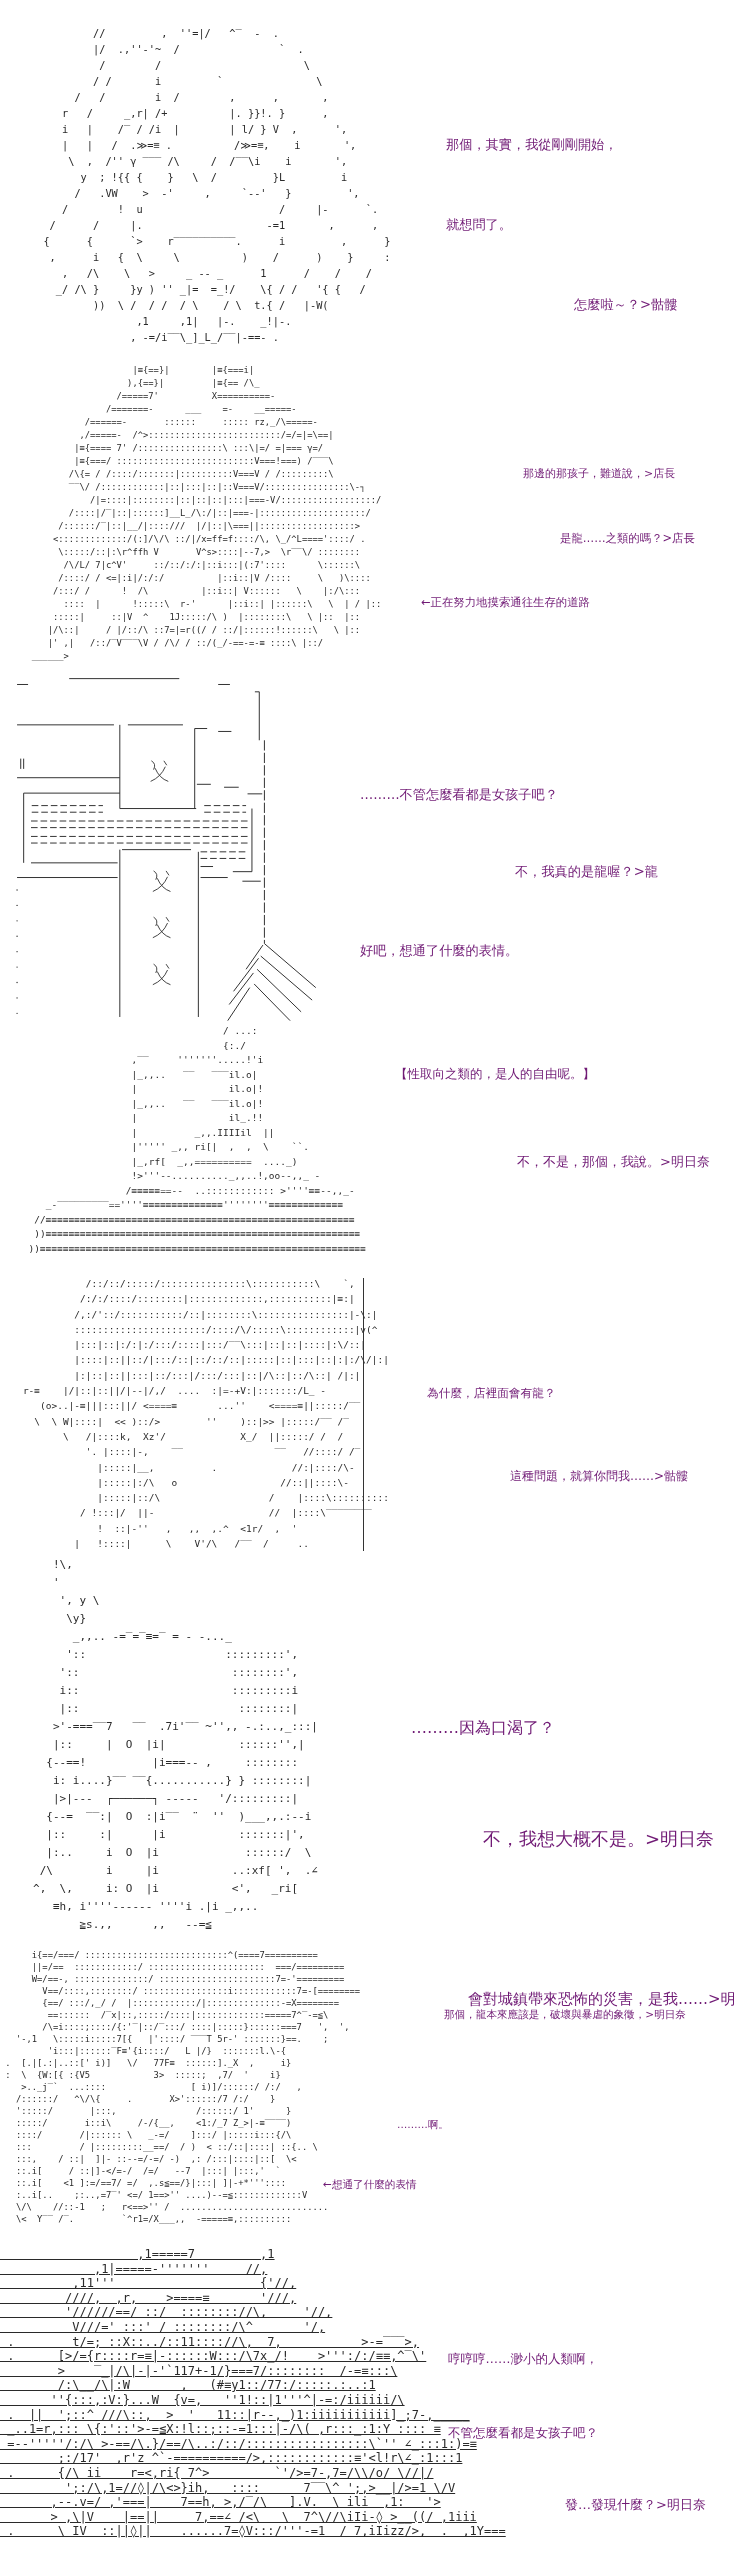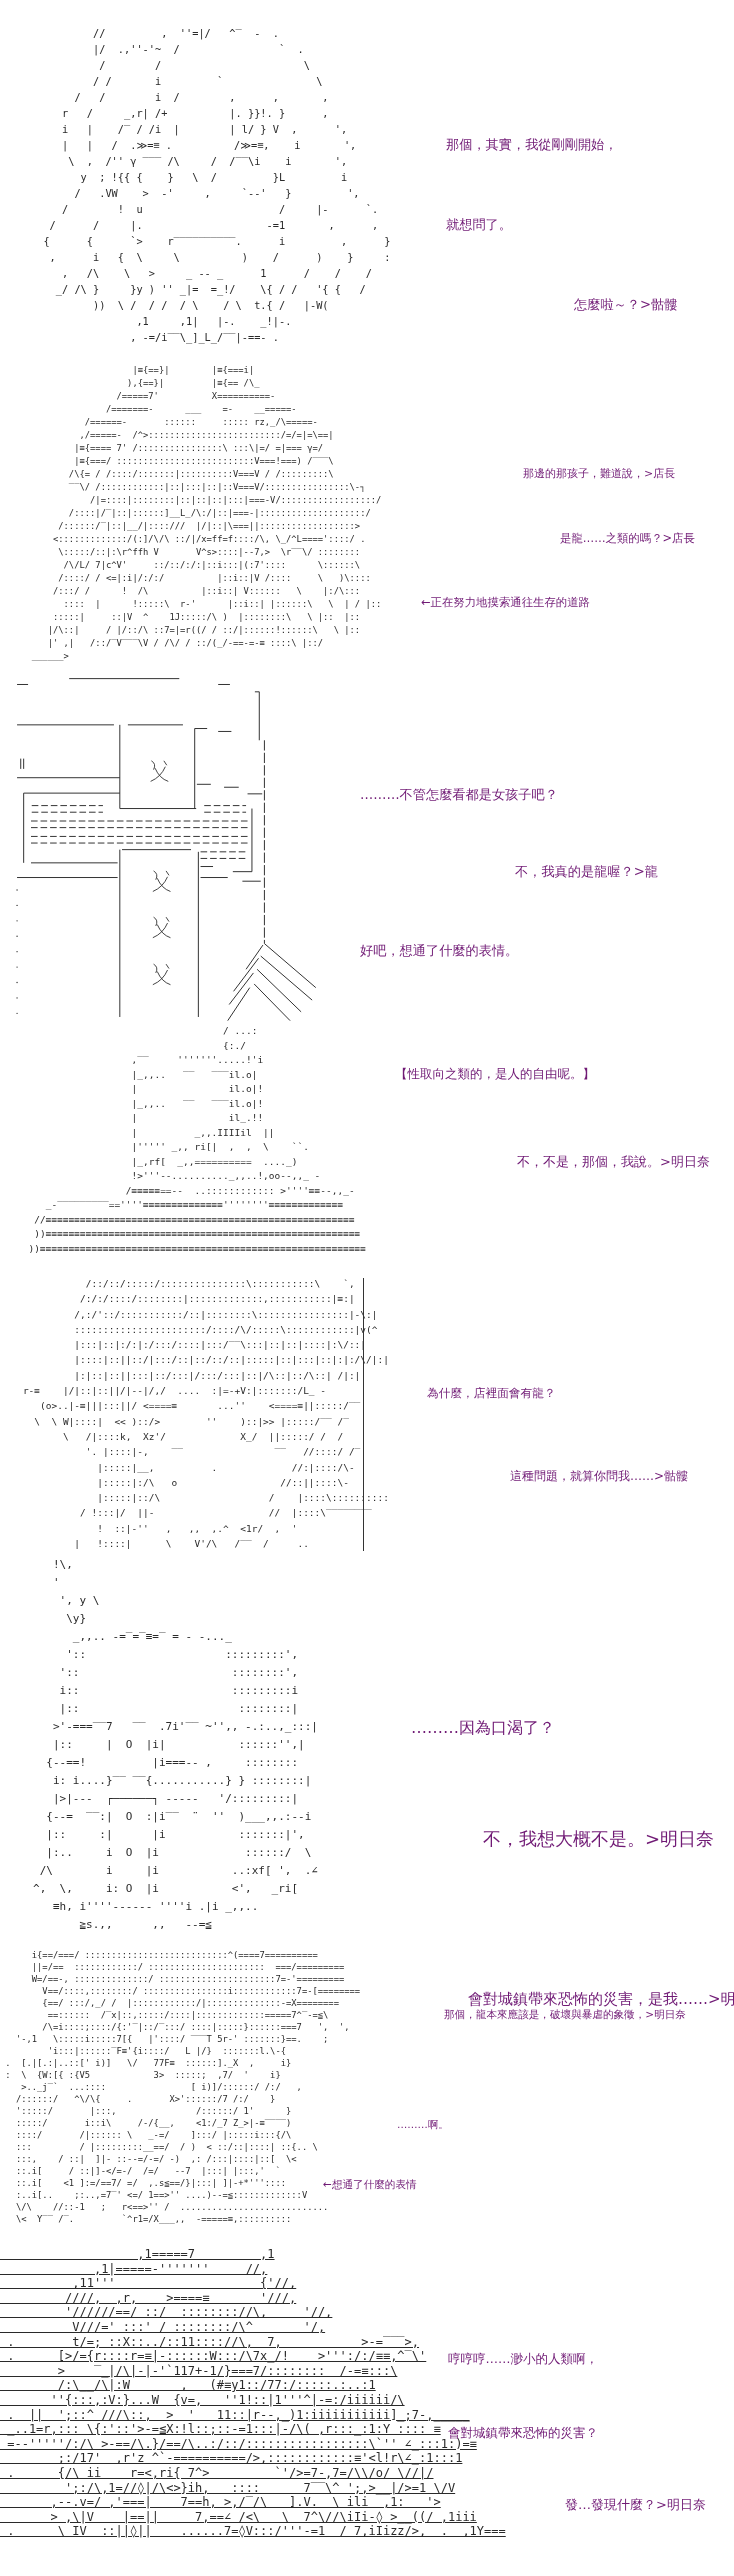--- a/index.html
+++ b/index.html
@@ -266,18 +266,18 @@
  .  ||  ';::^ ///\::,  &gt;  '   11::|r--,_)1:iiiiiiiiiii]_;7-,_____
  _..1=r,::: \{:'::'&gt;-=≦X:!l::;::-=1:::|-/\( ,r:::_:1:Y :::: ≡
  =--'''''/:/\ &gt;-==/\.}/==/\..:/::/:::::::::::::::::\`'' ∠_:::1:)=≡
         ;:/17'  ,r'z ^`-==========/&gt;,::::::::::::≡'&lt;l!r\∠_:1:::1
  .      {/\ ii    r=&lt;,ri{ 7^&gt;         `'/&gt;=7-,7=/\\/o/ \//|/
          ';:/\,1=//◊|/\&lt;&gt;}ih,   ::::      7‾‾\^ ';,&gt;__|/&gt;=1 \/V
        ,--.v=/ ,'===|    7==h, &gt;,/‾/\   ].V.  \ ili  ,1:   '&gt;
        &gt; ,\|V    |==||     7,==∠ /&lt;\   \  7^\//\iIi-◊ &gt;__((/ ,1iii
  .      \ IV  ::||◊||    ......7=◊V:::/'''-=1  / 7,iIizz/&gt;,  .  ,1Y===</pre>
     <div class="dlg" style="left:448px; top:2351px; font-size:12.5px;">哼哼哼……渺小的人類啊，</div>
-    <div class="dlg" style="left:448px; top:2425px; font-size:12.5px;">會對城鎮帶來恐怖的災害？</div>
+    <div class="dlg" style="left:448px; top:2425px; font-size:12.5px;">不管怎麼看都是女孩子吧？</div>
     <div class="dlg" style="left:565px; top:2497px; font-size:13px;">發…發現什麼？&gt;明日奈</div>
   </section>
 
 </main>
 
 
 </body></html>

